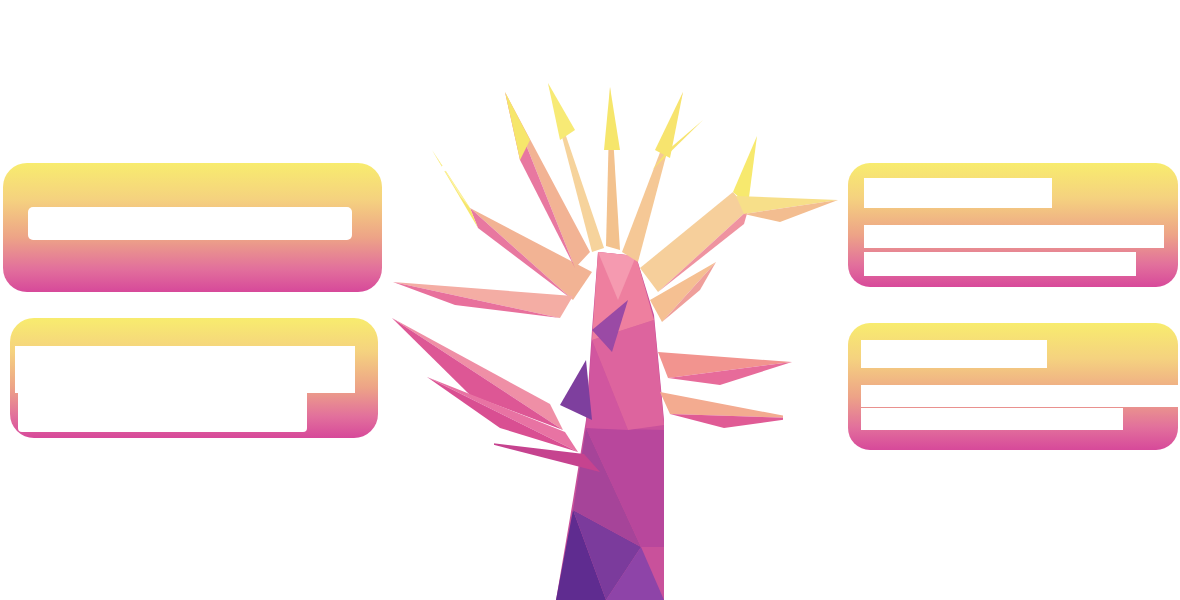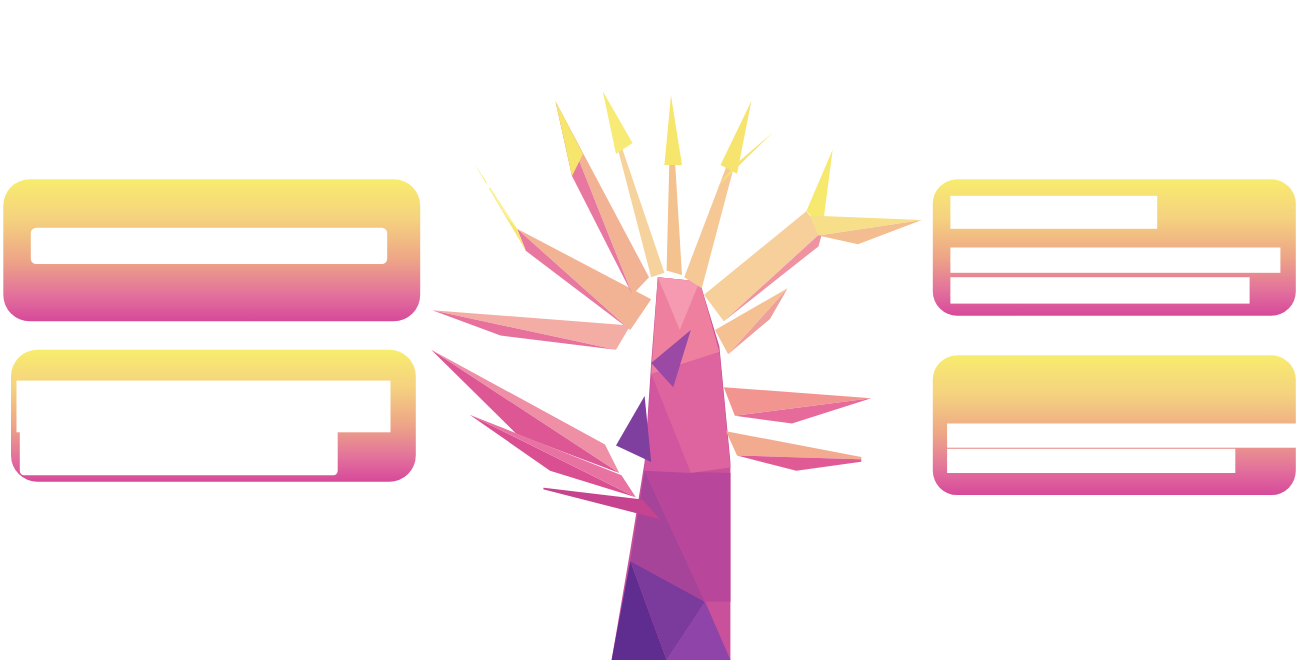--- a/index.html
+++ b/index.html
@@ -144,20 +144,21 @@
       <span>担</span>
       <span>报，</span>
     </div>
     <div class="band c-line flexline" style="left:16px;top:89px;width:272px;height:24px;">
       <span>卓</span>
       <span></span>
     </div>
   </div>
 
   <div class="card" style="left:848px;top:323px;width:330px;height:127px;border-radius:22px;">
+    <div class="band c-title-sm" style="left:13px;top:17px;width:186px;height:28px;">激情型创业团队</div>
     <div class="band c-line flexline" style="left:13px;top:62px;width:318px;height:22px;">
       <span>每</span>
       <span>神，</span>
     </div>
     <div class="band c-line flexline" style="left:13px;top:85px;width:262px;height:22px;">
       <span>让</span>
       <span></span>
     </div>
   </div>
 

